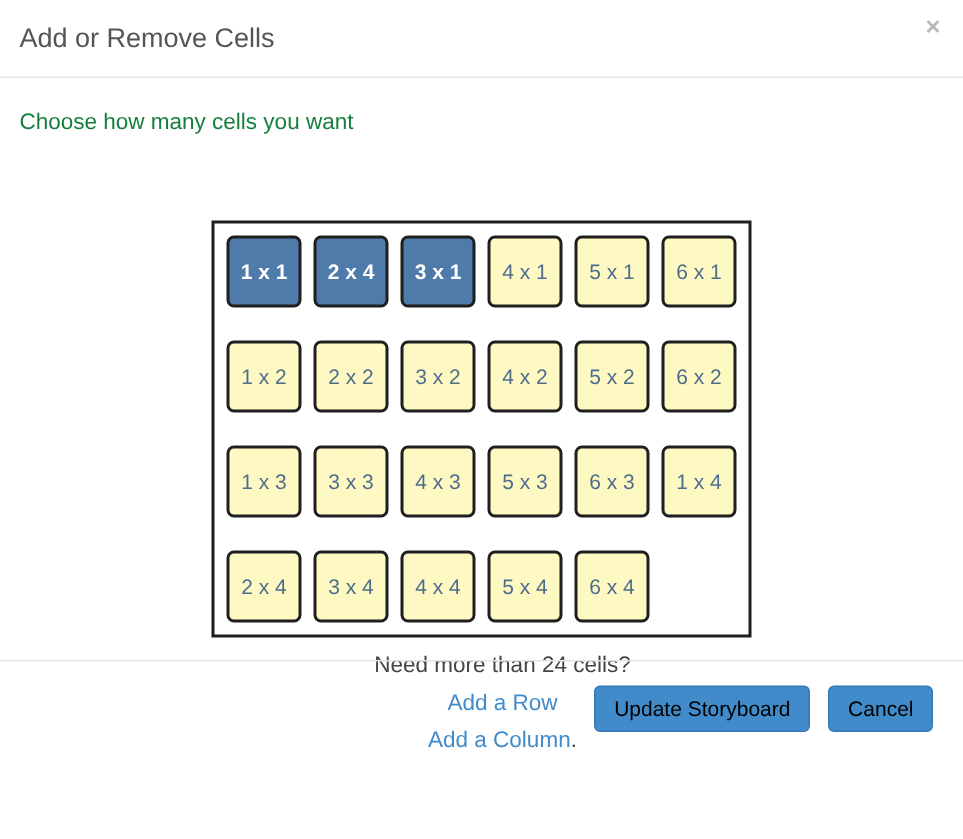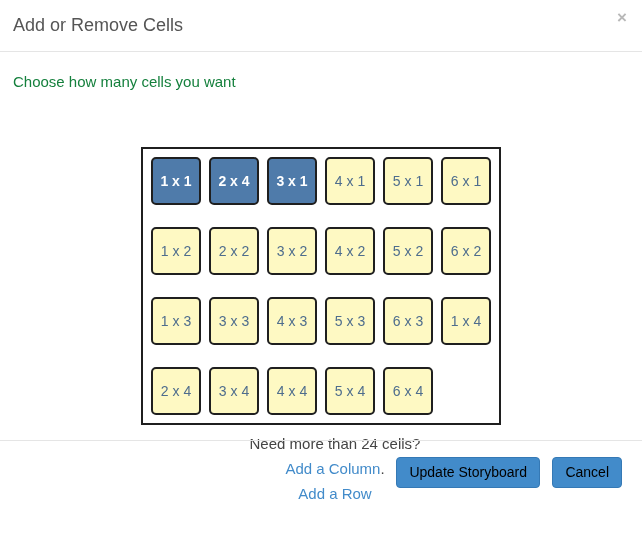--- a/index.html
+++ b/index.html
@@ -92,22 +92,22 @@
         <button class="cell">2 x 4</button>
         <button class="cell">3 x 4</button>
         <button class="cell">4 x 4</button>
         <button class="cell">5 x 4</button>
         <button class="cell">6 x 4</button>
       </div>
     </div>
 
     <div class="help">
       <div>Need more than 24 cells?</div>
+      <div class="line"><a>Add a Row</a></div>
       <div class="line"><a>Add a Column</a><span class="period">.</span></div>
-      <div class="line"><a>Add a Row</a></div>
     </div>
   </div>
 
   <div class="footer">
     <button class="btn">Update Storyboard</button>
     <button class="btn">Cancel</button>
   </div>
 
 </div>
 

